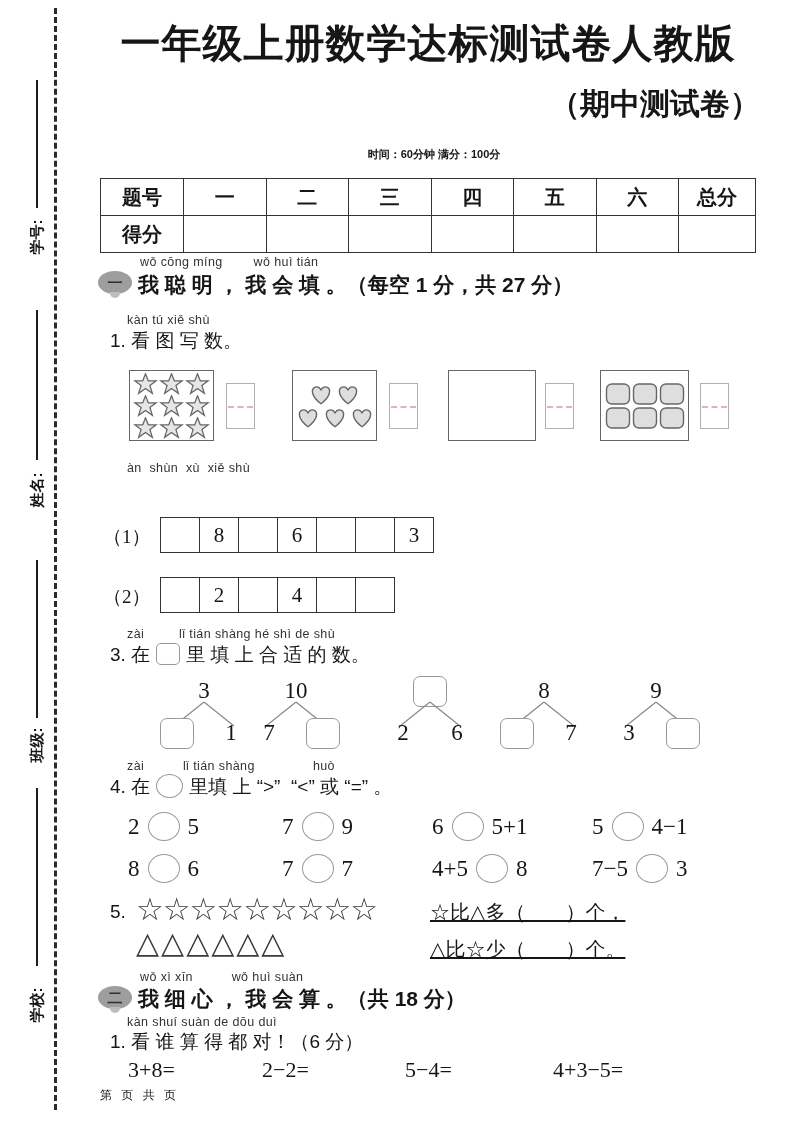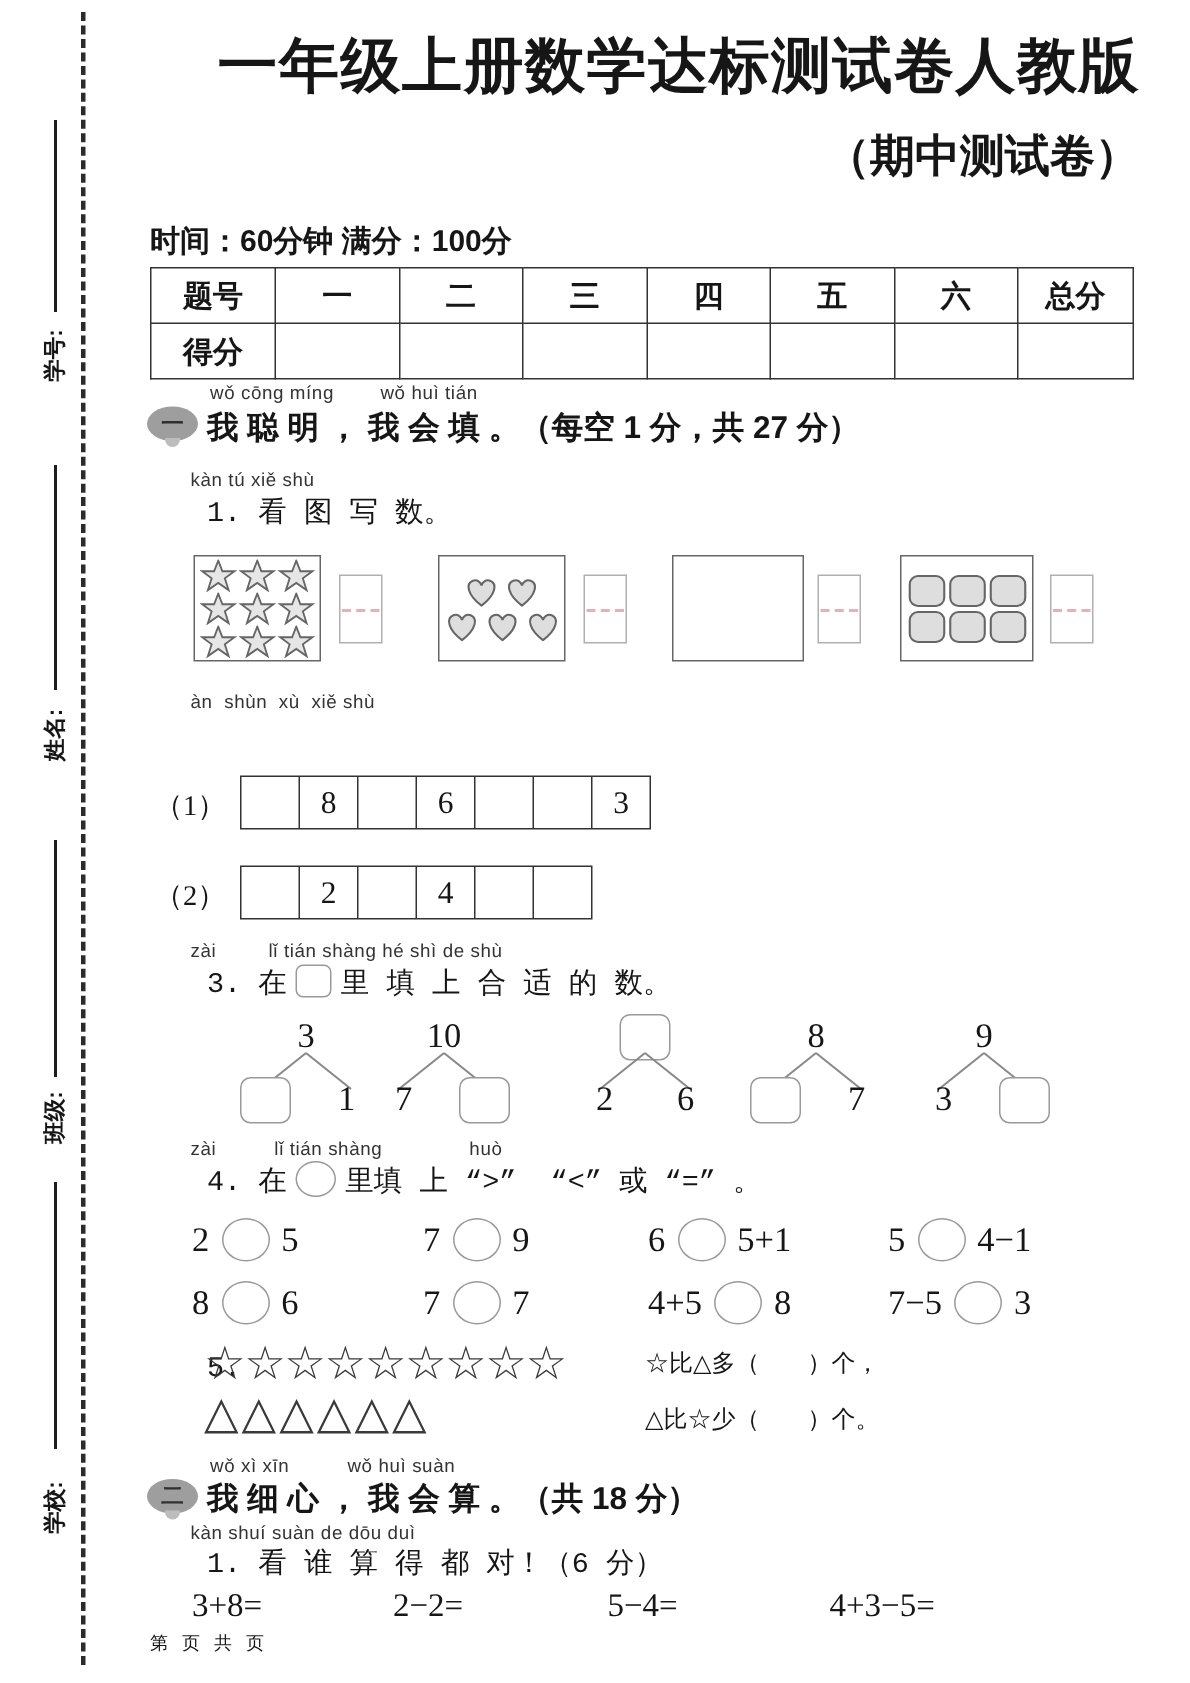--- a/index.html
+++ b/index.html
@@ -8,43 +8,43 @@
 
   
   .cut-line{position:absolute;left:54px;top:8px;height:1102px;width:0;border-left:3px dashed #2b2b2b;}
   .blank-line{position:absolute;left:36px;width:0;border-left:2px solid #1d1d1d;}
   .l1{top:80px;height:128px}.l2{top:310px;height:150px}.l3{top:560px;height:158px}.l4{top:788px;height:178px}
   .side-label{position:absolute;left:7px;width:60px;height:20px;line-height:20px;text-align:center;
               font-size:15px;font-weight:bold;transform:rotate(-90deg);}
   .sl1{top:227px}.sl2{top:480px}.sl3{top:735px}.sl4{top:995px}
 
   
-  .title{position:absolute;left:96px;top:16px;width:664px;margin:0;text-align:right;
+  .title{position:absolute;left:96px;top:16px;width:664px;margin:0;text-align:center;
          font-size:40px;font-weight:bold;letter-spacing:1px;}
   .subtitle{position:absolute;left:96px;top:84px;width:664px;text-align:right;font-size:30px;font-weight:bold;}
-  .info{position:absolute;left:100px;top:147px;width:668px;text-align:left;font-size:20px;font-weight:bold;}
+  .info{position:absolute;left:100px;top:147px;width:668px;text-align:center;font-size:11px;font-weight:bold;}
 
   
   .score-table{position:absolute;left:100px;top:178px;width:656px;border-collapse:collapse;table-layout:fixed;font-family:Liberation Mono, monospace;}
   .score-table th,.score-table td{border:1.8px solid #333;height:36px;text-align:center;font-size:20px;padding:0;}
   .score-table th:first-child{width:82px;}
   .score-table th:last-child{width:76px;}
   .score-label{font-weight:bold;}
 
   
   .badge{position:absolute;width:34px;height:23px;background:#9e9e9e;border-radius:50%;
          text-align:center;line-height:23px;font-size:15px;font-weight:bold;color:#303030;}
   .badge::after{content:"";position:absolute;left:50%;bottom:-4px;transform:translateX(-50%);
                 width:10px;height:6px;background:#bdbdbd;border-radius:0 0 5px 5px;}
   .b1{left:98px;top:271px}.b2{left:98px;top:986px}
   .pinyin{position:absolute;font-size:12.5px;color:#333;white-space:pre;letter-spacing:.4px;}
   .sec-title{position:absolute;font-size:21px;font-weight:bold;white-space:pre;}
   .p-s1{left:140px;top:255px}.t-s1{left:138px;top:271px}
   .p-s2{left:140px;top:970px}.t-s2{left:138px;top:985px}
-  .q-text{position:absolute;font-size:19px;white-space:pre;font-family:Liberation Mono, monospace;margin-left:28px;}
+  .q-text{position:absolute;font-size:19px;white-space:pre;font-family:Liberation Sans, sans-serif;}
   .p-q1{left:127px;top:313px}.t-q1{left:110px;top:328px}
   .p-q2{left:127px;top:461px}.t-q2{left:110px;top:476px}
   .p-q3{left:127px;top:627px}.t-q3{left:110px;top:642px}
   .p-q4{left:127px;top:759px}.t-q4{left:110px;top:774px}
   .p-q6{left:127px;top:1015px}.t-q6{left:110px;top:1029px}
 
   
   .picbox{position:absolute;border:1.6px solid #666;display:flex;flex-wrap:wrap-reverse;
           justify-content:center;align-content:center;gap:0 1px;padding:1px;box-sizing:border-box;}
   .pb1{left:129px;top:370px;width:85px;height:71px}
@@ -82,22 +82,22 @@
   
   .cmp-grid{position:absolute;left:128px;top:812px;display:grid;
             grid-template-columns:154px 150px 160px auto;row-gap:13px;}
   .cmp{display:flex;align-items:center;font-size:23px;}
   .cmp-circle{width:30px;height:27px;border:1.4px solid #999;border-radius:50%;margin:0 8px;flex:none;}
 
   
   .q5-num{position:absolute;left:110px;top:901px;font-size:19px;}
   .q5-stars{position:absolute;left:136px;top:891px;font-size:31px;letter-spacing:-1px;color:#3a3a3a;}
   .q5-tris{position:absolute;left:136px;top:925px;font-size:30px;letter-spacing:2px;color:#3a3a3a;}
-  .q5-line{position:absolute;left:430px;font-size:16px;white-space:pre;
-           font-family:"Liberation Serif","DejaVu Serif",serif;}
+  .q5-line{position:absolute;left:430px;font-size:20px;white-space:pre;
+           font-family:"Liberation Serif","DejaVu Serif",serif;text-decoration:underline;}
   .q5l1{top:899px}.q5l2{top:936px}
 
   
   .problems{position:absolute;left:128px;top:1057px;display:grid;
             grid-template-columns:134px 143px 148px auto;font-size:22px;}
 
   .footer{position:absolute;left:100px;top:1087px;width:600px;text-align:left;font-size:12px;
           letter-spacing:3px;white-space:pre;}
 </style>
 </head>

